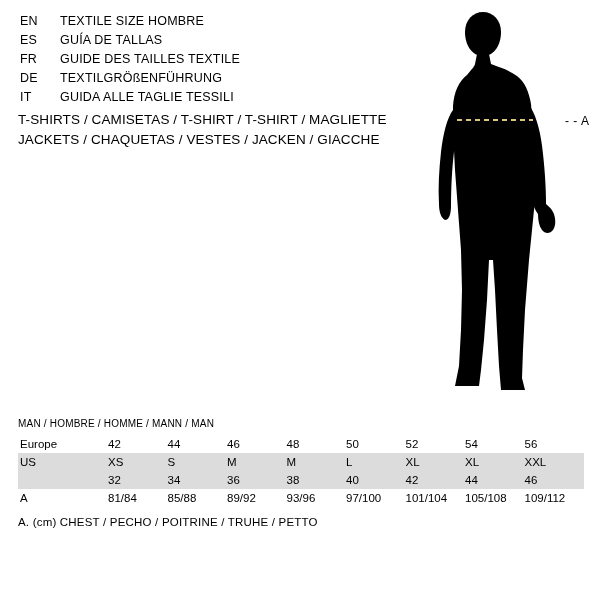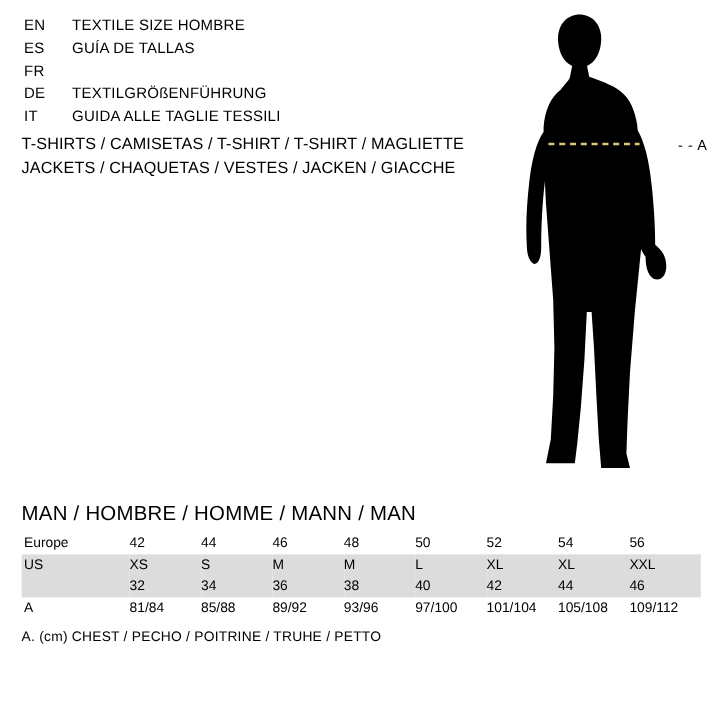--- a/index.html
+++ b/index.html
@@ -82,21 +82,21 @@
   }
 
   
   .table-section {
     position: absolute;
     left: 18px;
     top: 418px;
     width: 566px;
   }
   .man-title {
-    font-size: 17px;
+    font-size: 10px;
     letter-spacing: 0.2px;
     margin-bottom: 6px;
     color: #000;
   }
   table.size-table {
     border-collapse: collapse;
     width: 566px;
     font-size: 11.5px;
     table-layout: fixed;
   }
@@ -142,20 +142,21 @@
     <div class="legend-row">
       <span class="legend-code">EN</span>
       <span class="legend-text">TEXTILE SIZE HOMBRE</span>
     </div>
     <div class="legend-row">
       <span class="legend-code">ES</span>
       <span class="legend-text">GUÍA DE TALLAS</span>
     </div>
     <div class="legend-row">
       <span class="legend-code">FR</span>
+      <span class="legend-text">GUIDE DES TAILLES TEXTILE</span>
     </div>
     <div class="legend-row">
       <span class="legend-code">DE</span>
       <span class="legend-text">TEXTILGRÖßENFÜHRUNG</span>
     </div>
     <div class="legend-row">
       <span class="legend-code">IT</span>
       <span class="legend-text">GUIDA ALLE TAGLIE TESSILI</span>
     </div>
   </div>

